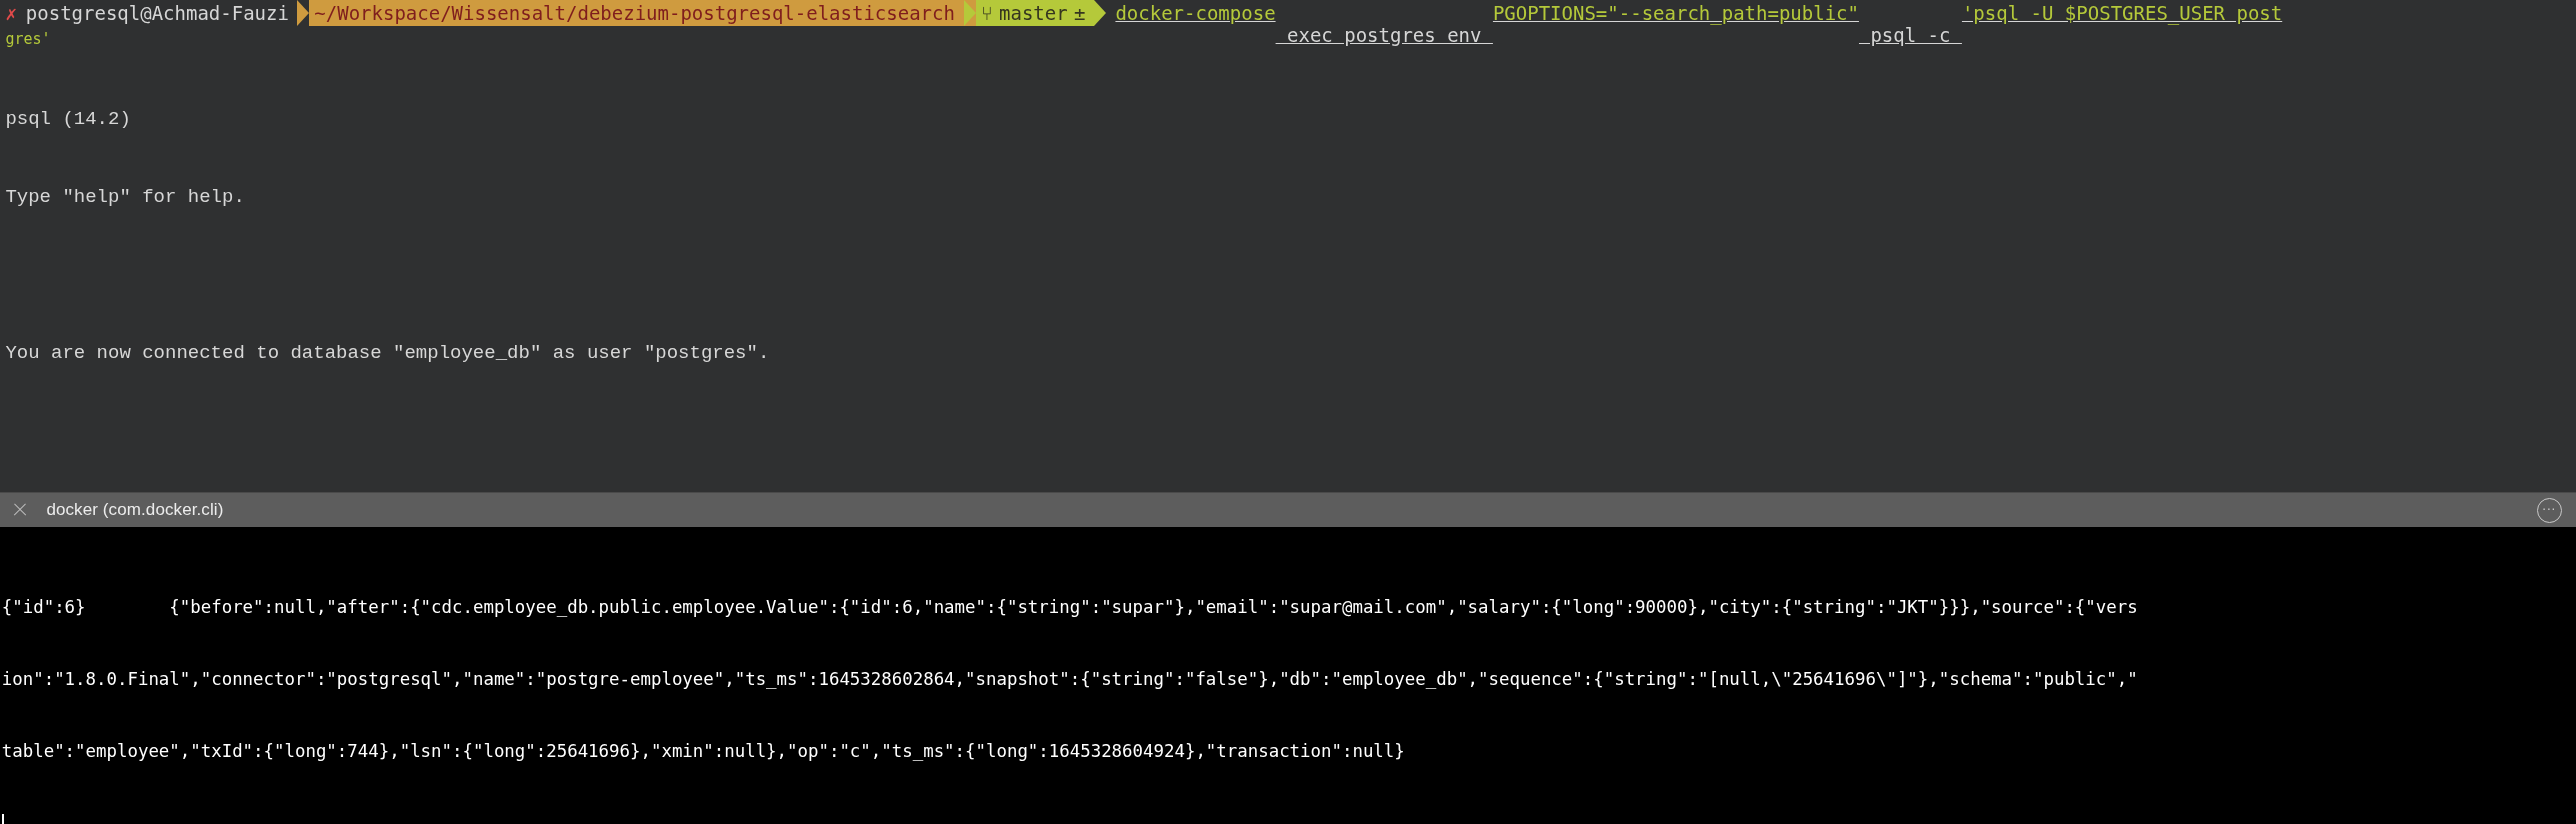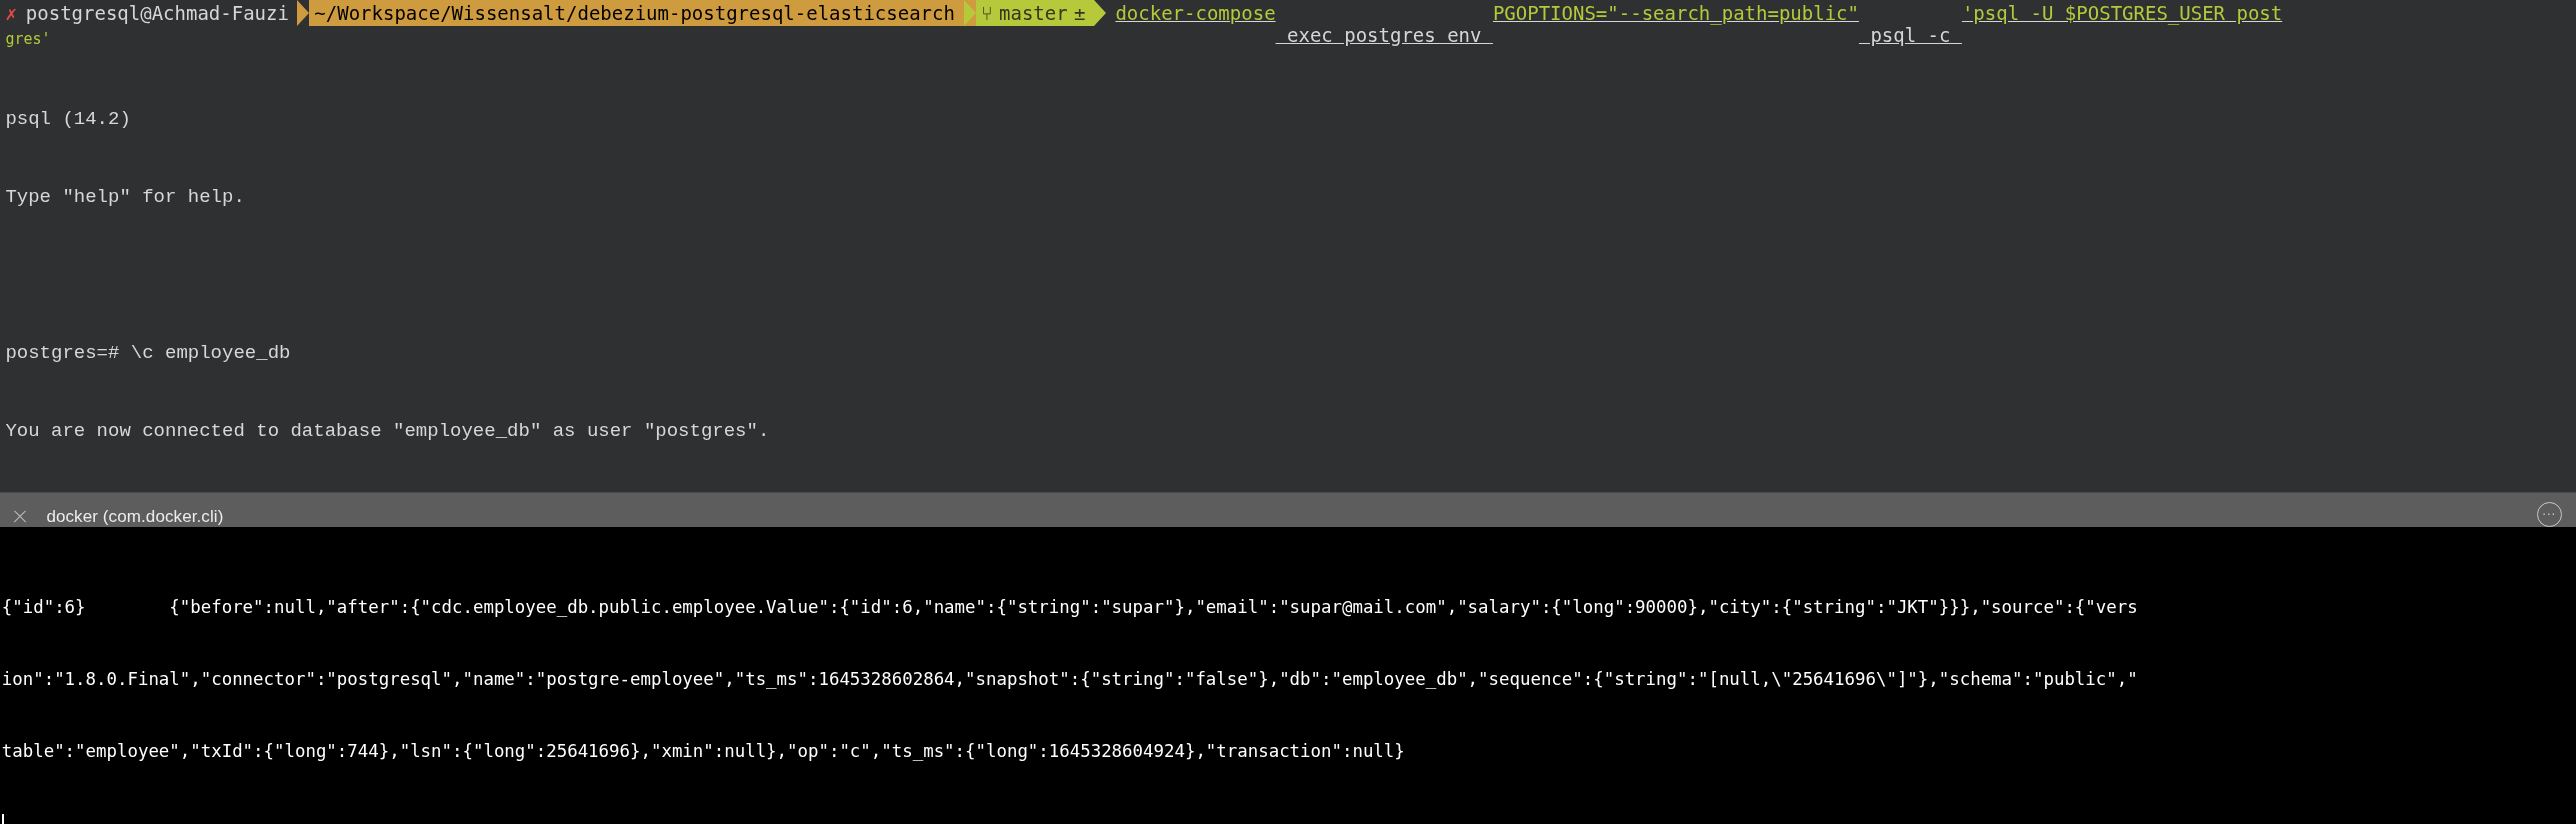--- a/index.html
+++ b/index.html
@@ -81,21 +81,21 @@
     border-top: 13.4px solid transparent;
     border-bottom: 13.4px solid transparent;
     align-self: center;
   }
   
   .arrow-dark-gold {
     border-left: 12.5px solid #cf9b3f;
   }
   .seg-path {
     background: #cf9b3f;
-    color: #000000;
+    color: #7f1d1d;
     padding: 0 9px 0 5.4px;
   }
   .arrow-gold-green {
     border-left: 12.5px solid #b5c93a;
     background: #cf9b3f;
   }
   .seg-git {
     background: #b5c93a;
     color: #35361f;
     padding: 0 9px 0 5.4px;
@@ -119,21 +119,21 @@
     line-height: 26px;
     white-space: pre;
     padding-left: 5.4px;
   }
 
   
   .tabbar {
     height: 34px;
     background: #5d5d5d;
     display: flex;
-    align-items: flex-end;
+    align-items: center;
     padding: 0 14.3px 0 10.7px;
     flex: 0 0 auto;
     border-top: 0.9px solid #4a4a4a;
   }
   .tab-close {
     width: 19.7px; height: 19.7px;
     position: relative;
     cursor: pointer;
     opacity: .75;
     flex: 0 0 auto;
@@ -216,21 +216,20 @@
       <span class="arrow arrow-green-dark"></span>
       <span class="seg seg-cmd"><span class="tok-green">docker-compose</span><span class="tok-gray"> exec postgres env </span><span class="tok-green">PGOPTIONS="--search_path=public"</span><span class="tok-gray"> psql -c </span><span class="tok-green">'psql -U $POSTGRES_USER post</span></span>
     </div>
 
     <div class="cmd-wrap">gres'</div>
 
     <div class="term-lines">
       <div class="line">psql (14.2)</div>
       <div class="line">Type "help" for help.</div>
       <div class="line"></div>
-      <div class="line">postgres=# \c employee_db</div>
       <div class="line">You are now connected to database "employee_db" as user "postgres".</div>
       
       
       
       
       
       
       
       
       

